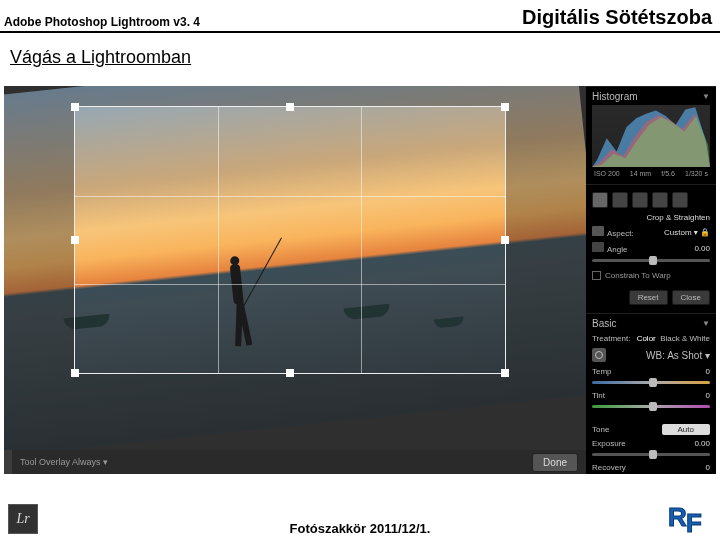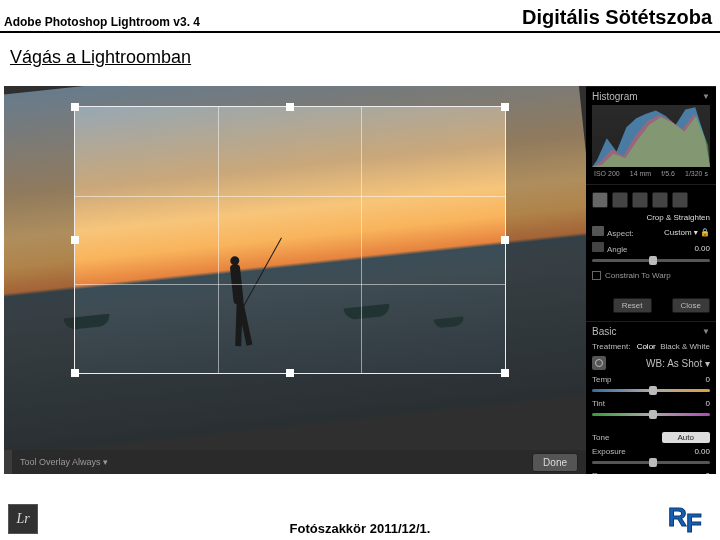--- a/index.html
+++ b/index.html
@@ -66,21 +66,21 @@
   .toolrow { display:flex; gap:4px; padding:3px 0; }
   .toolrow .ticon { width:16px; height:16px; background:#444; border:1px solid #222; border-radius:2px; }
   .toolrow .ticon.active { background:#666; }
 
   .kv { display:flex; justify-content:space-between; align-items:center; font-size:8px; padding:2px 0; color:#bcbcbc; }
   .kv .ic { width:12px; height:10px; background:#555; margin-right:3px; display:inline-block; border-radius:1px; }
   .kv .val { color:#ddd; }
   .chk { display:flex; align-items:center; gap:4px; font-size:8px; color:#999; padding:4px 0 6px; }
   .chk .box { width:9px; height:9px; border:1px solid #666; }
 
-  .twin-btn { display:flex; justify-content:flex-end; gap:20px; padding:4px 0;margin-top:8px; }
+  .twin-btn { display:flex; justify-content:flex-end; gap:4px; padding:4px 0; }
   .twin-btn span { font-size:8px; color:#bbb; background:#3a3a3a; padding:2px 8px; border-radius:2px; border:1px solid #1a1a1a; }
 
   .slider { height:3px; background:#555; position:relative; margin:3px 0 5px; border-radius:2px; }
   .slider .knob { position:absolute; top:-3px; width:8px; height:9px; background:#bbb; border-radius:2px; }
   .wb-row { display:flex; align-items:center; gap:4px; font-size:10px; }
   .dropper { width:14px; height:14px; background:#555; border-radius:2px; position:relative; }
   .dropper::after{content:"";position:absolute;left:3px;top:3px;width:6px;height:6px;border:1px solid #bbb;border-radius:50%}
 
   
   .slide-footer { position:absolute; left:0; right:0; bottom:4px; display:flex; align-items:center; justify-content:center; }

